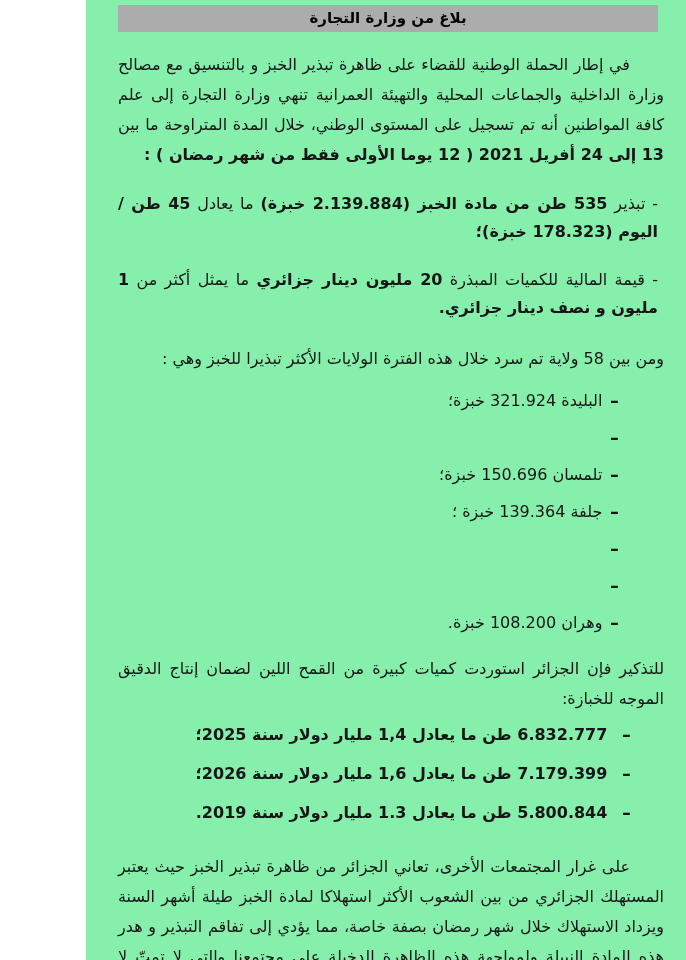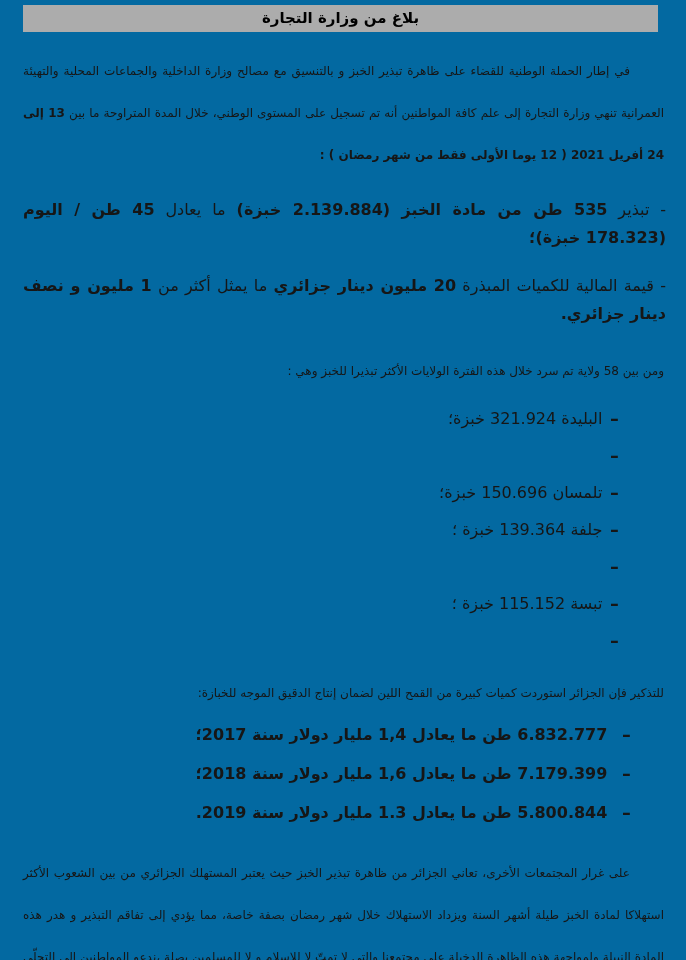--- a/index.html
+++ b/index.html
@@ -10,46 +10,46 @@
   body {
     width: 686px;
     height: 960px;
     overflow: hidden;
     font-family: "DejaVu Sans", sans-serif;
     color: #161616;
   }
   .page {
     direction: rtl;
     box-sizing: border-box;
-    width: 686px;
+    width: 600px;
     height: 960px;
-    padding: 5px 20px 10px 23px;
-    background: #0369a1;
+    padding: 5px 20px 10px 32px;
+    background: #86efac;
   }
   .title-bar {
     background: #acacac;
     color: #000;
     font-weight: bold;
     font-size: 15px;
     text-align: center;
     padding: 4px 0 5px 0;
     margin: 0 8px 0 0;
   }
   .para {
-    font-size: 12px;
-    line-height: 42px;
+    font-size: 16px;
+    line-height: 30px;
     text-align: justify;
     margin: 18px 2px 0 0;
   }
   .para.indent { text-indent: 34px; }
   .stat-line {
     font-size: 16px;
     line-height: 28px;
     text-align: justify;
-    margin: 20px 0 0 0;
+    margin: 20px 8px 0 0;
   }
   .wilaya-list {
     margin: 14px 48px 0 0;
   }
   .wilaya-item {
     display: flex;
     flex-direction: row;
     justify-content: flex-start;
     align-items: baseline;
     font-size: 16px;
@@ -109,37 +109,37 @@
     </div>
     <div class="wilaya-item">
       <span class="dash">-</span>
       <span>جلفة 139.364 خبزة ؛</span>
     </div>
     <div class="wilaya-item">
       <span class="dash">-</span>
     </div>
     <div class="wilaya-item">
       <span class="dash">-</span>
-      <span>تبسة 115.152 خبزة ؛</span>
     </div>
     <div class="wilaya-item">
       <span class="dash">-</span>
+      <span>وهران 108.200 خبزة.</span>
     </div>
   </div>
 
   <p class="para" style="margin-top:18px">للتذكير فإن الجزائر استوردت كميات كبيرة من القمح اللين لضمان إنتاج الدقيق الموجه للخبازة:</p>
 
   <div class="import-list">
     <div class="import-item">
       <span class="dash">-</span>
-      <span>6.832.777 طن ما يعادل 1,4 مليار دولار سنة 2017؛</span>
+      <span>6.832.777 طن ما يعادل 1,4 مليار دولار سنة 2025؛</span>
     </div>
     <div class="import-item">
       <span class="dash">-</span>
-      <span>7.179.399 طن ما يعادل 1,6 مليار دولار سنة 2018؛</span>
+      <span>7.179.399 طن ما يعادل 1,6 مليار دولار سنة 2026؛</span>
     </div>
     <div class="import-item">
       <span class="dash">-</span>
       <span>5.800.844 طن ما يعادل 1.3 مليار دولار سنة 2019.</span>
     </div>
   </div>
 
   <p class="para indent closing">على غرار المجتمعات الأخرى، تعاني الجزائر من ظاهرة تبذير الخبز حيث يعتبر المستهلك الجزائري من بين الشعوب الأكثر استهلاكا لمادة الخبز طيلة أشهر السنة ويزداد الاستهلاك خلال شهر رمضان بصفة خاصة، مما يؤدي إلى تفاقم التبذير و هدر هذه المادة النبيلة ولمواجهة هذه الظاهرة الدخيلة على مجتمعنا والتي لا تمتّ لا للإسلام و لا للمسلمين بصلة ،ندعو المواطنين إلى التحلّي بروح المسؤولية و عدم اقتناء الخبز إلا بالكمية التي يحتاجها.</p>
 
 </div>

